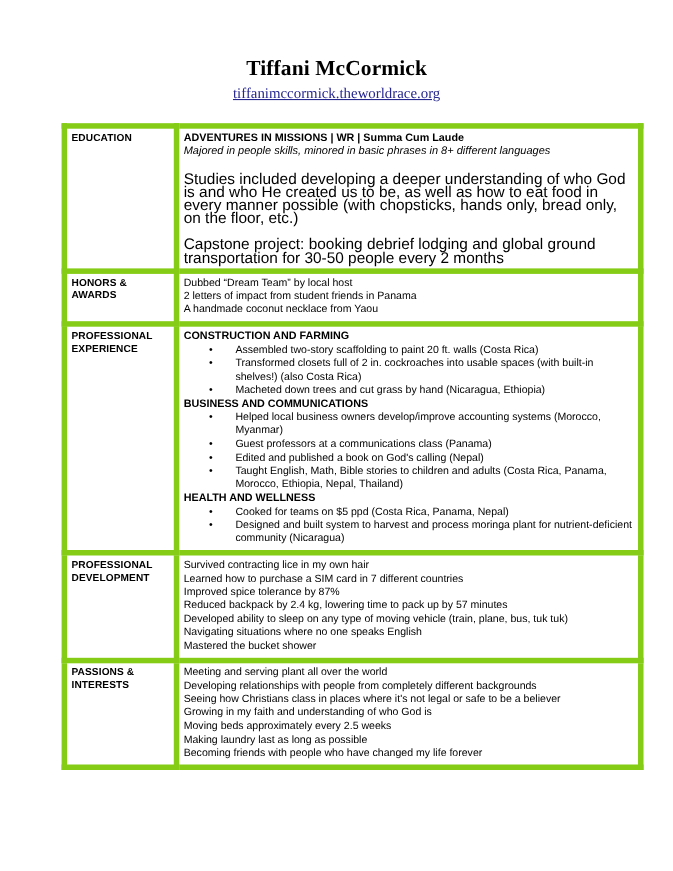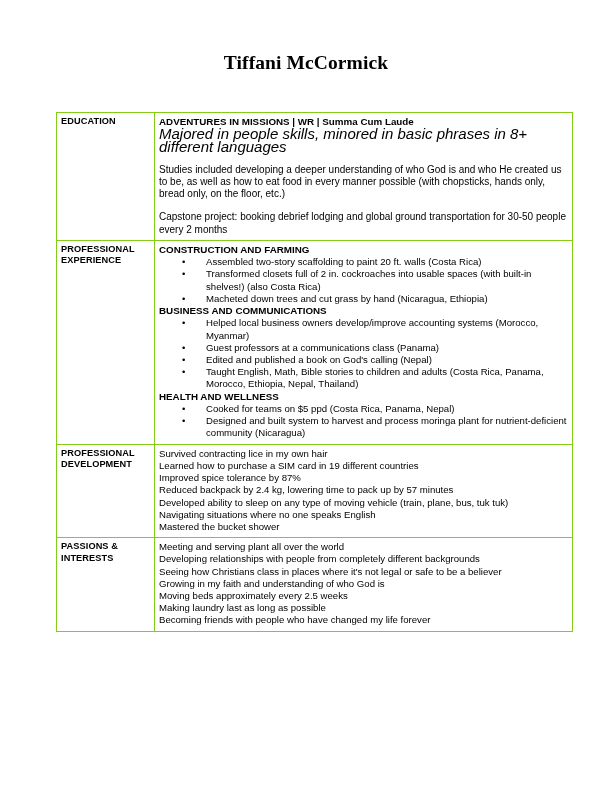--- a/index.html
+++ b/index.html
@@ -53,21 +53,21 @@
   
   .resume-table {
     position: absolute;
     left: 56px;
     top: 112px;
     width: 500px;
     border-collapse: collapse;
     table-layout: fixed;
   }
   .resume-table td {
-    border: 1px solid #84cc16;
+    border: 5px solid #84cc16;
     vertical-align: top;
     padding: 3px 4px 4px 4px;
   }
   td.label-cell {
     width: 89px;
     font-size: 9.2px;
     font-weight: bold;
     line-height: 11.6px;
     letter-spacing: 0.1px;
   }
@@ -78,26 +78,26 @@
     margin-left: 32px;
   }
 
   .sec-head {
     font-weight: bold;
     font-size: 9.8px;
     line-height: 12.4px;
   }
   .sub-italic {
     font-style: italic;
-    font-size: 15px;
+    font-size: 10px;
     line-height: 12.2px;
   }
   .para {
     margin: 0;
-    font-size: 10px;
+    font-size: 14px;
     line-height: 12.2px;
   }
   .spacer {
     height: 11px;
   }
   .line {
     font-size: 9.6px;
     line-height: 12.2px;
   }
 
@@ -120,37 +120,49 @@
     line-height: 12.2px;
   }
 </style>
 </head>
 <body>
 
 <div class="page">
 
   <div class="header">
     <div class="doc-title">Tiffani McCormick</div>
+    <a class="doc-link" href="#">tiffanimccormick.theworldrace.org</a>
   </div>
 
   <table class="resume-table">
     <tbody>
 
       <tr>
         <td class="label-cell">EDUCATION</td>
         <td class="content-cell">
           <div class="sec-head">ADVENTURES IN MISSIONS | WR | Summa Cum Laude</div>
           <div class="sub-italic">Majored in people skills, minored in basic phrases in 8+ different languages</div>
           <div class="spacer"></div>
           <div class="para">Studies included developing a deeper understanding of who God is and who He created us to be, as well as how to eat food in every manner possible (with chopsticks, hands only, bread only, on the floor, etc.)</div>
           <div class="spacer"></div>
           <div class="para">Capstone project: booking debrief lodging and global ground transportation for 30-50 people every 2 months</div>
         </td>
       </tr>
 
+      <tr>
+        <td class="label-cell">
+          <div>HONORS &amp;</div>
+          <div>AWARDS</div>
+        </td>
+        <td class="content-cell">
+          <div class="line">Dubbed “Dream Team” by local host</div>
+          <div class="line">2 letters of impact from student friends in Panama</div>
+          <div class="line">A handmade coconut necklace from Yaou</div>
+        </td>
+      </tr>
 
       <tr>
         <td class="label-cell">
           <div>PROFESSIONAL</div>
           <div>EXPERIENCE</div>
         </td>
         <td class="content-cell">
 
           <div class="sec-head">CONSTRUCTION AND FARMING</div>
           <ul class="bullets">
@@ -177,21 +189,21 @@
       </tr>
 
 
       <tr>
         <td class="label-cell">
           <div>PROFESSIONAL</div>
           <div>DEVELOPMENT</div>
         </td>
         <td class="content-cell">
           <div class="line">Survived contracting lice in my own hair</div>
-          <div class="line">Learned how to purchase a SIM card in 19 different countries</div>
+          <div class="line">Learned how to purchase a SIM card in 7 different countries</div>
           <div class="line">Improved spice tolerance by 87%</div>
           <div class="line">Reduced backpack by 2.4 kg, lowering time to pack up by 57 minutes</div>
           <div class="line">Developed ability to sleep on any type of moving vehicle (train, plane, bus, tuk tuk)</div>
           <div class="line">Navigating situations where no one speaks English</div>
           <div class="line">Mastered the bucket shower</div>
         </td>
       </tr>
 
       <tr>
         <td class="label-cell">

